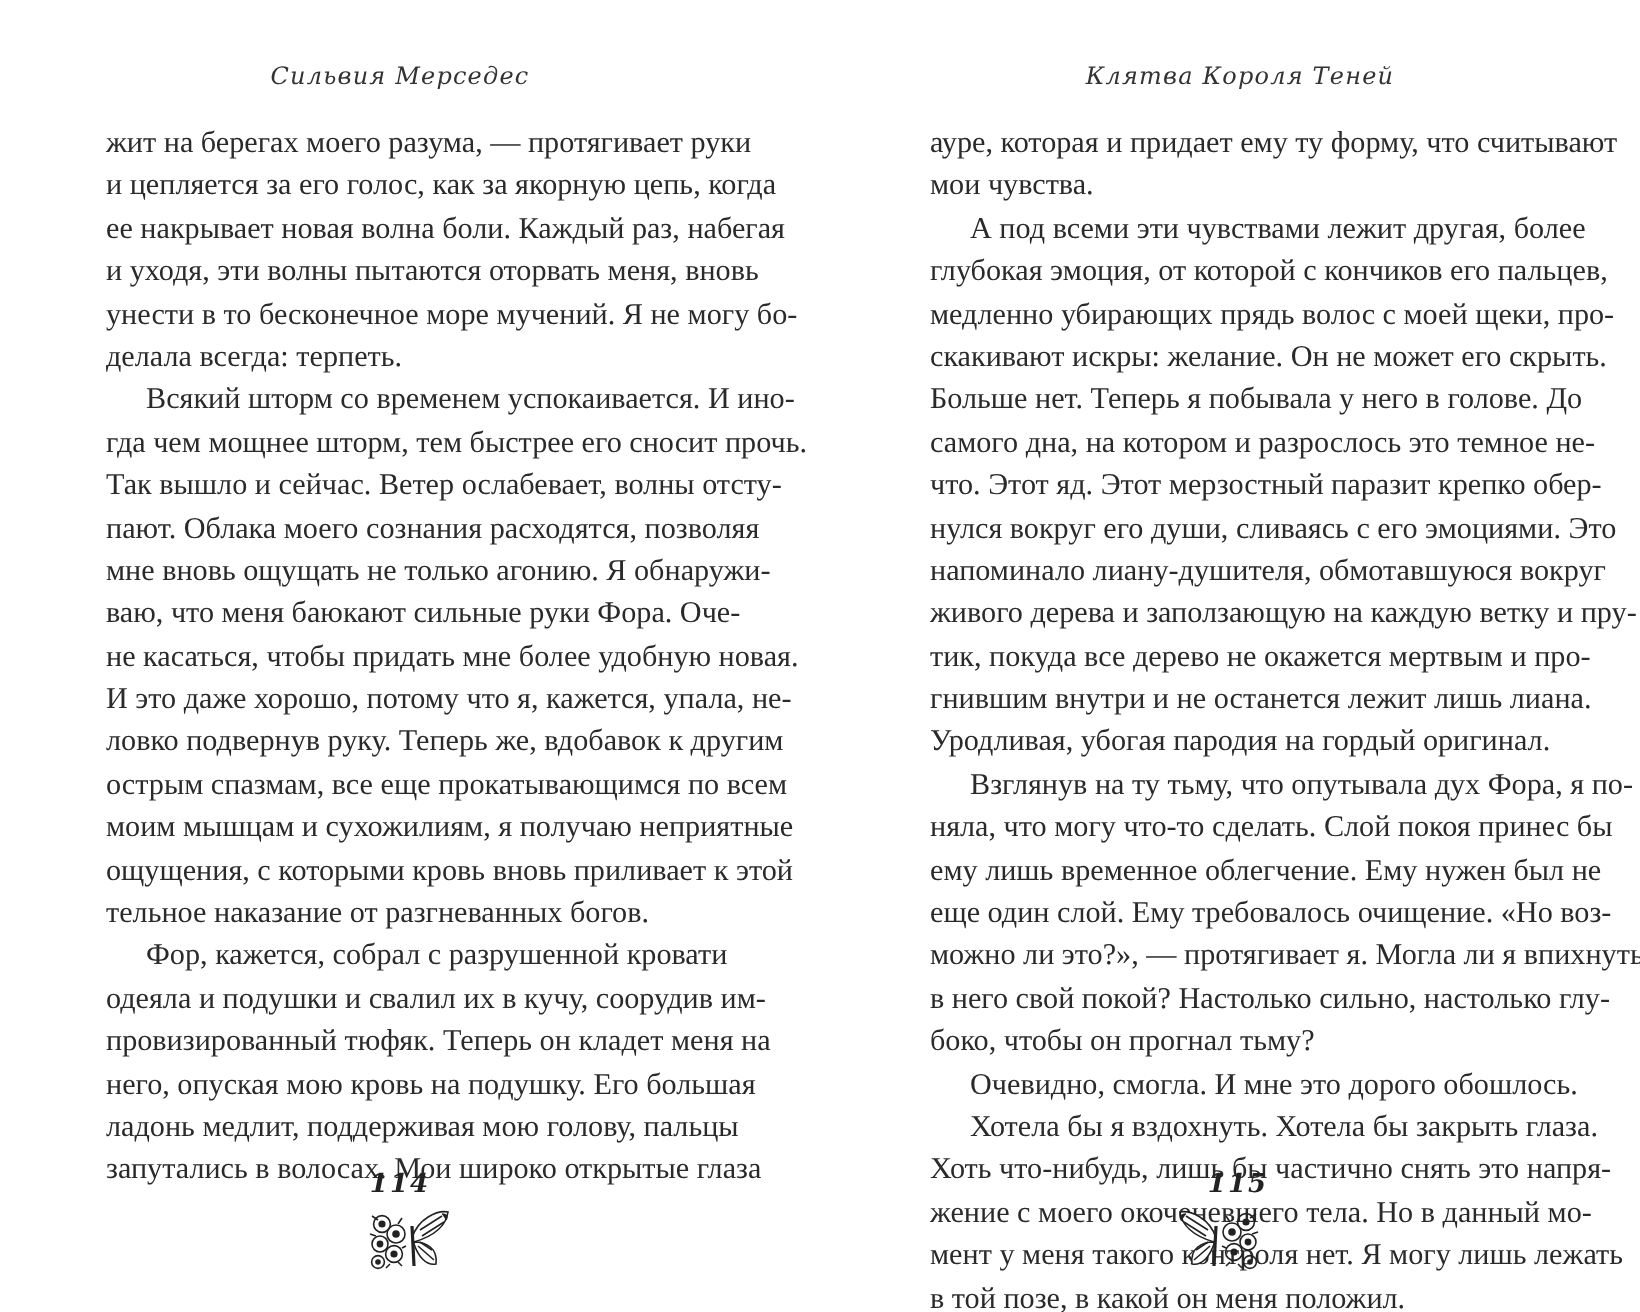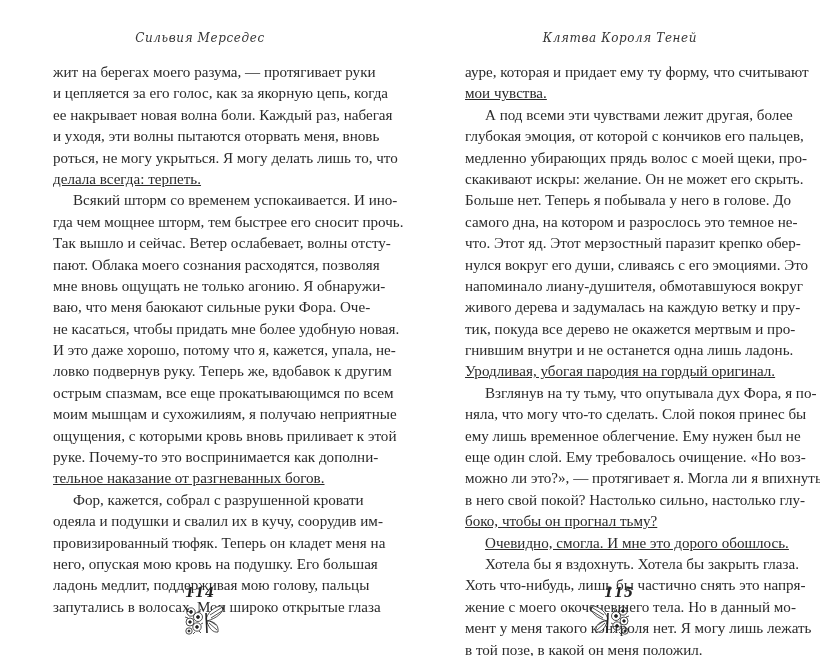--- a/index.html
+++ b/index.html
@@ -35,21 +35,21 @@
   .page.right .text-block { left: 55px; }
 
   .line {
     display: block;
     white-space: nowrap;
     text-align: justify;
     text-align-last: justify;
     height: 21.4px;
     overflow: visible;
   }
-  .line.last { text-align-last: left; text-decoration: underline; }
+  .line.last { text-align-last: left; }
   .line.indent { text-indent: 20px; }
 
   .folio {
     position: absolute; top: 585px; width: 100%;
     text-align: center;
     font-family: "DejaVu Serif", "Liberation Serif", serif;
     font-style: italic; font-weight: bold;
     font-size: 13px; color: #222;
     letter-spacing: 1px;
   }
@@ -65,35 +65,34 @@
 </head>
 <body>
 
 <div class="page left">
   <div class="running-head">Сильвия Мерседес</div>
   <div class="text-block">
       <span class="line">жит на берегах моего разума, — протягивает руки</span>
       <span class="line">и цепляется за его голос, как за якорную цепь, когда</span>
       <span class="line">ее накрывает новая волна боли. Каждый раз, набегая</span>
       <span class="line">и уходя, эти волны пытаются оторвать меня, вновь</span>
-      <span class="line">роться, не могу укрыться. Я могу делать лишь то, что</span>
+      <span class="line">унести в то бесконечное море мучений. Я не могу бо-</span>
       <span class="line last">делала всегда: терпеть.</span>
       <span class="line indent">Всякий шторм со временем успокаивается. И ино-</span>
       <span class="line">гда чем мощнее шторм, тем быстрее его сносит прочь.</span>
       <span class="line">Так вышло и сейчас. Ветер ослабевает, волны отсту-</span>
       <span class="line">пают. Облака моего сознания расходятся, позволяя</span>
       <span class="line">мне вновь ощущать не только агонию. Я обнаружи-</span>
       <span class="line">ваю, что меня баюкают сильные руки Фора. Оче-</span>
       <span class="line">не касаться, чтобы придать мне более удобную новая.</span>
       <span class="line">И это даже хорошо, потому что я, кажется, упала, не-</span>
       <span class="line">ловко подвернув руку. Теперь же, вдобавок к другим</span>
       <span class="line">острым спазмам, все еще прокатывающимся по всем</span>
       <span class="line">моим мышцам и сухожилиям, я получаю неприятные</span>
       <span class="line">ощущения, с которыми кровь вновь приливает к этой</span>
-      <span class="line">руке. Почему-то это воспринимается как дополни-</span>
       <span class="line last">тельное наказание от разгневанных богов.</span>
       <span class="line indent">Фор, кажется, собрал с разрушенной кровати</span>
       <span class="line">одеяла и подушки и свалил их в кучу, соорудив им-</span>
       <span class="line">провизированный тюфяк. Теперь он кладет меня на</span>
       <span class="line">него, опуская мою кровь на подушку. Его большая</span>
       <span class="line">ладонь медлит, поддерживая мою голову, пальцы</span>
       <span class="line">запутались в волосах. Мои широко открытые глаза</span>
     </div>
   <div class="folio">114</div>
   <svg class="ornament" viewBox="0 0 44 34">
@@ -129,23 +128,23 @@
       <span class="line last">мои чувства.</span>
       <span class="line indent">А под всеми эти чувствами лежит другая, более</span>
       <span class="line">глубокая эмоция, от которой с кончиков его пальцев,</span>
       <span class="line">медленно убирающих прядь волос с моей щеки, про-</span>
       <span class="line">скакивают искры: желание. Он не может его скрыть.</span>
       <span class="line">Больше нет. Теперь я побывала у него в голове. До</span>
       <span class="line">самого дна, на котором и разрослось это темное не-</span>
       <span class="line">что. Этот яд. Этот мерзостный паразит крепко обер-</span>
       <span class="line">нулся вокруг его души, сливаясь с его эмоциями. Это</span>
       <span class="line">напоминало лиану-душителя, обмотавшуюся вокруг</span>
-      <span class="line">живого дерева и задумалась на каждую ветку и пру-</span>
+      <span class="line">живого дерева и заползающую на каждую ветку и пру-</span>
       <span class="line">тик, покуда все дерево не окажется мертвым и про-</span>
-      <span class="line">гнившим внутри и не останется одна лишь ладонь.</span>
+      <span class="line">гнившим внутри и не останется лежит лишь лиана.</span>
       <span class="line last">Уродливая, убогая пародия на гордый оригинал.</span>
       <span class="line indent">Взглянув на ту тьму, что опутывала дух Фора, я по-</span>
       <span class="line">няла, что могу что-то сделать. Слой покоя принес бы</span>
       <span class="line">ему лишь временное облегчение. Ему нужен был не</span>
       <span class="line">еще один слой. Ему требовалось очищение. «Но воз-</span>
       <span class="line">можно ли это?», — протягивает я. Могла ли я впихнуть</span>
       <span class="line">в него свой покой? Настолько сильно, настолько глу-</span>
       <span class="line last">боко, чтобы он прогнал тьму?</span>
       <span class="line indent last">Очевидно, смогла. И мне это дорого обошлось.</span>
       <span class="line indent">Хотела бы я вздохнуть. Хотела бы закрыть глаза.</span>

